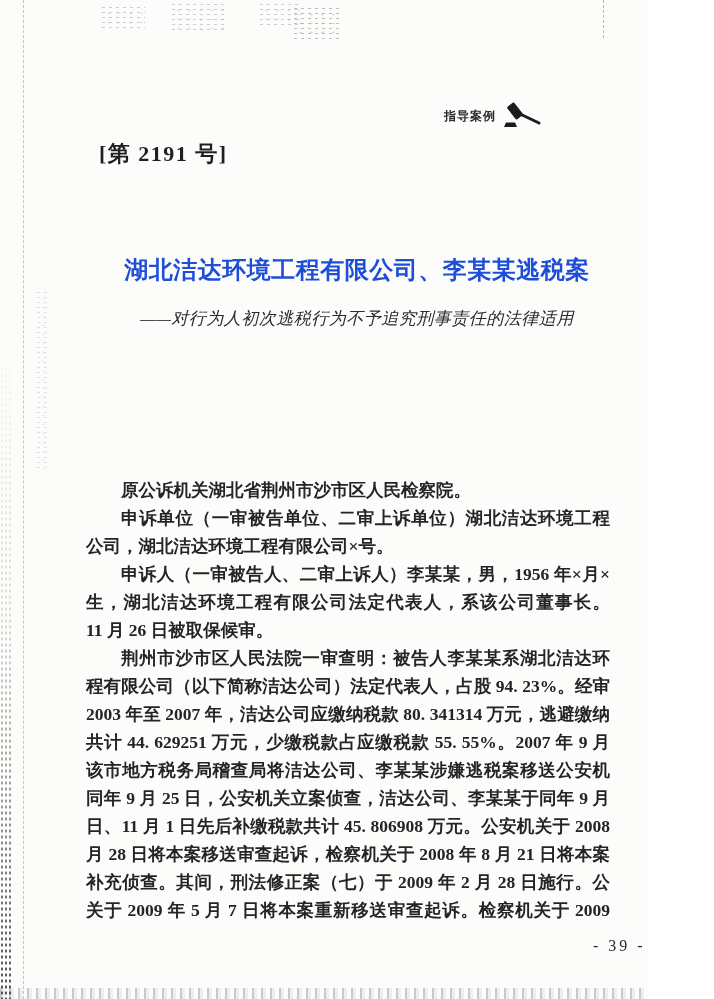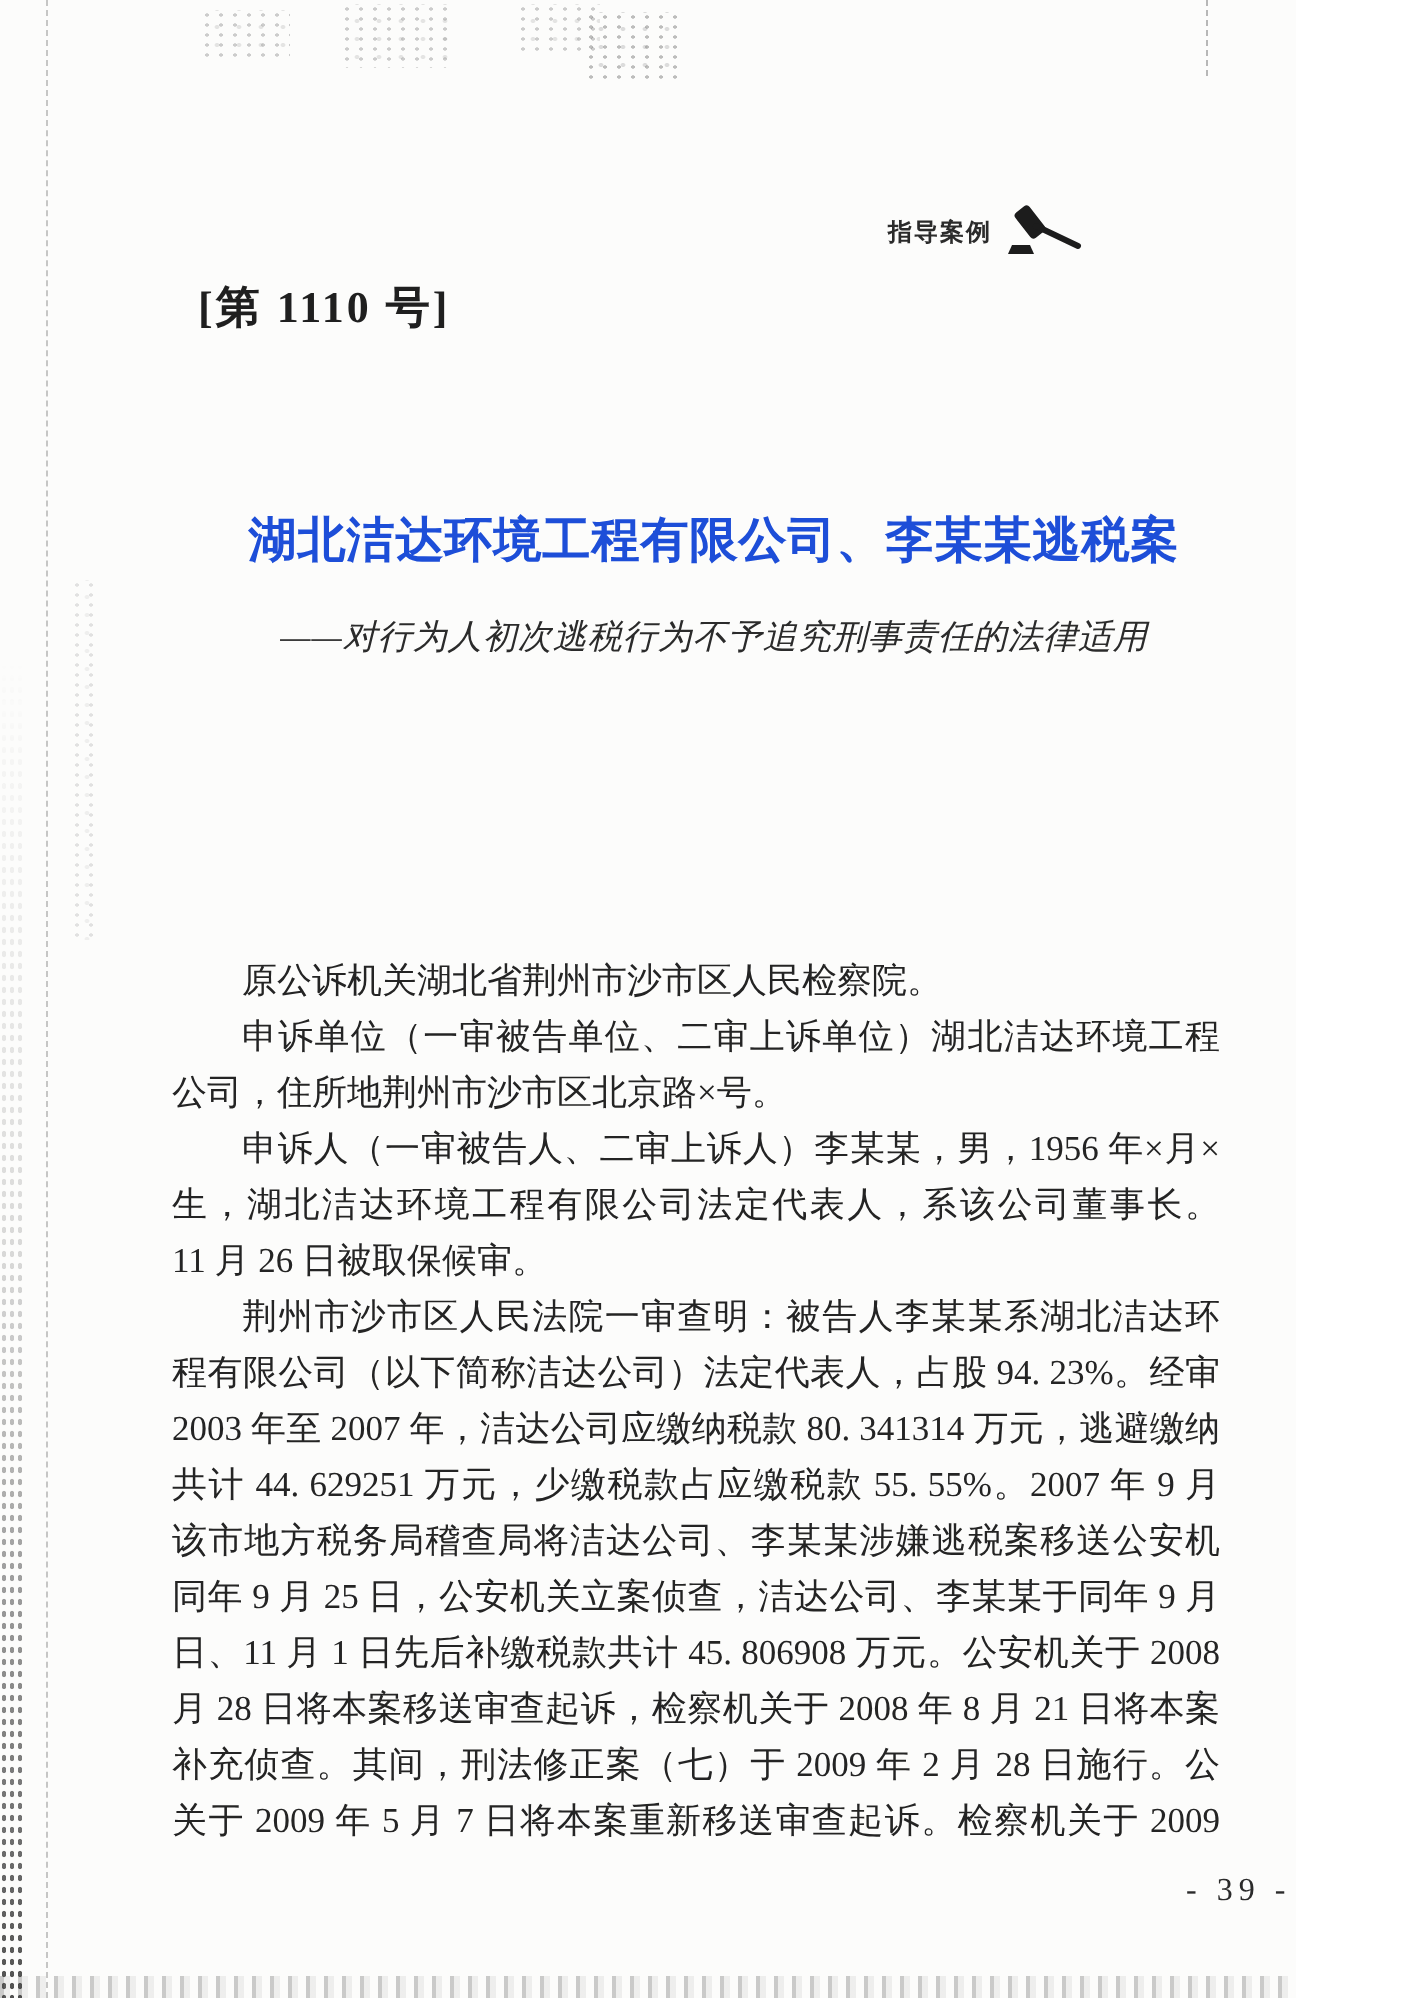--- a/index.html
+++ b/index.html
@@ -70,21 +70,21 @@
   }
 
   .section-heading {
     position:absolute; top:437px; left:86px; width:524px;
     font-size:19px; font-weight:bold; text-indent:37px; color:#1f1f1f;
   }
 
   
   .body-block {
     position:absolute; top:476px; left:86px; width:524px;
-    font-size:17.5px; color:#242424;
+    font-size:17.5px; color:#242424;font-weight:bold;
   }
   .line {
     height:28px; line-height:28px; white-space:nowrap;
     text-align:justify; text-align-last:justify;
     text-justify:inter-character; white-space:normal; overflow:hidden;
   }
   .line.indent { text-indent:35px; }
   .line.end { text-align-last:left; }
 
   .page-number {
@@ -113,32 +113,32 @@
       <g fill="#1c1c1c" stroke="none">
         <polygon points="3,25 16,25 14,20.5 5,20.5"></polygon>
         <g transform="rotate(-38 14 9)">
           <rect x="9.5" y="1" width="9" height="16" rx="2"></rect>
         </g>
       </g>
       <line x1="17" y1="11" x2="38" y2="21" stroke="#1c1c1c" stroke-width="3" stroke-linecap="round"></line>
     </svg>
   </div>
 
-  <div class="case-number">[第 1110 号]</div>
+  <div class="case-number">[第 2191 号]</div>
 
   <div class="title">湖北洁达环境工程有限公司、李某某逃税案</div>
   <div class="subtitle">——对行为人初次逃税行为不予追究刑事责任的法律适用</div>
 
 
   <div class="body-block">
 
     <div class="line indent end">原公诉机关湖北省荆州市沙市区人民检察院。</div>
 
     <div class="line indent">申诉单位（一审被告单位、二审上诉单位）湖北洁达环境工程有限</div>
-    <div class="line end">公司，住所地荆州市沙市区北京路×号。</div>
+    <div class="line end">公司，湖北洁达环境工程有限公司×号。</div>
 
     <div class="line indent">申诉人（一审被告人、二审上诉人）李某某，男，1956 年×月×日出</div>
     <div class="line">生，湖北洁达环境工程有限公司法定代表人，系该公司董事长。2007 年</div>
     <div class="line end">11 月 26 日被取保候审。</div>
 
     <div class="line indent">荆州市沙市区人民法院一审查明：被告人李某某系湖北洁达环境工</div>
     <div class="line">程有限公司（以下简称洁达公司）法定代表人，占股 94. 23%。经审计，</div>
     <div class="line">2003 年至 2007 年，洁达公司应缴纳税款 80. 341314 万元，逃避缴纳税款</div>
     <div class="line">共计 44. 629251 万元，少缴税款占应缴税款 55. 55%。2007 年 9 月 11 日，</div>
     <div class="line">该市地方税务局稽查局将洁达公司、李某某涉嫌逃税案移送公安机关。</div>

